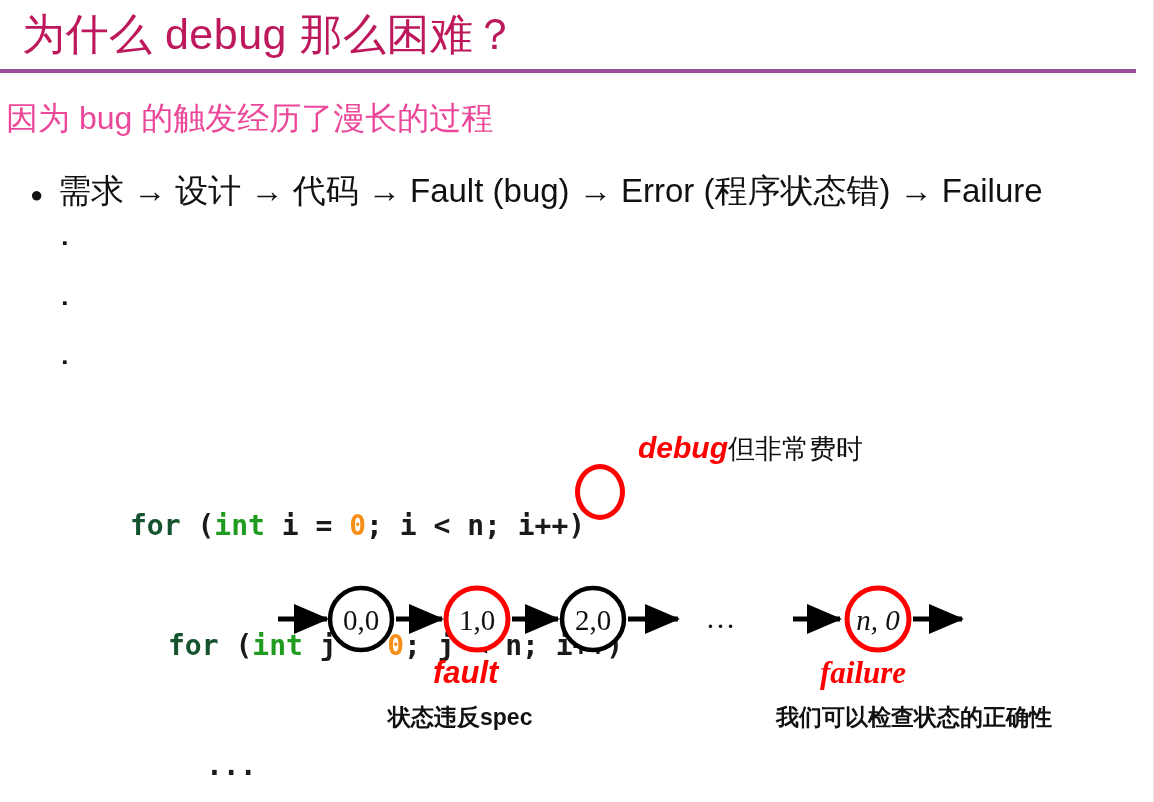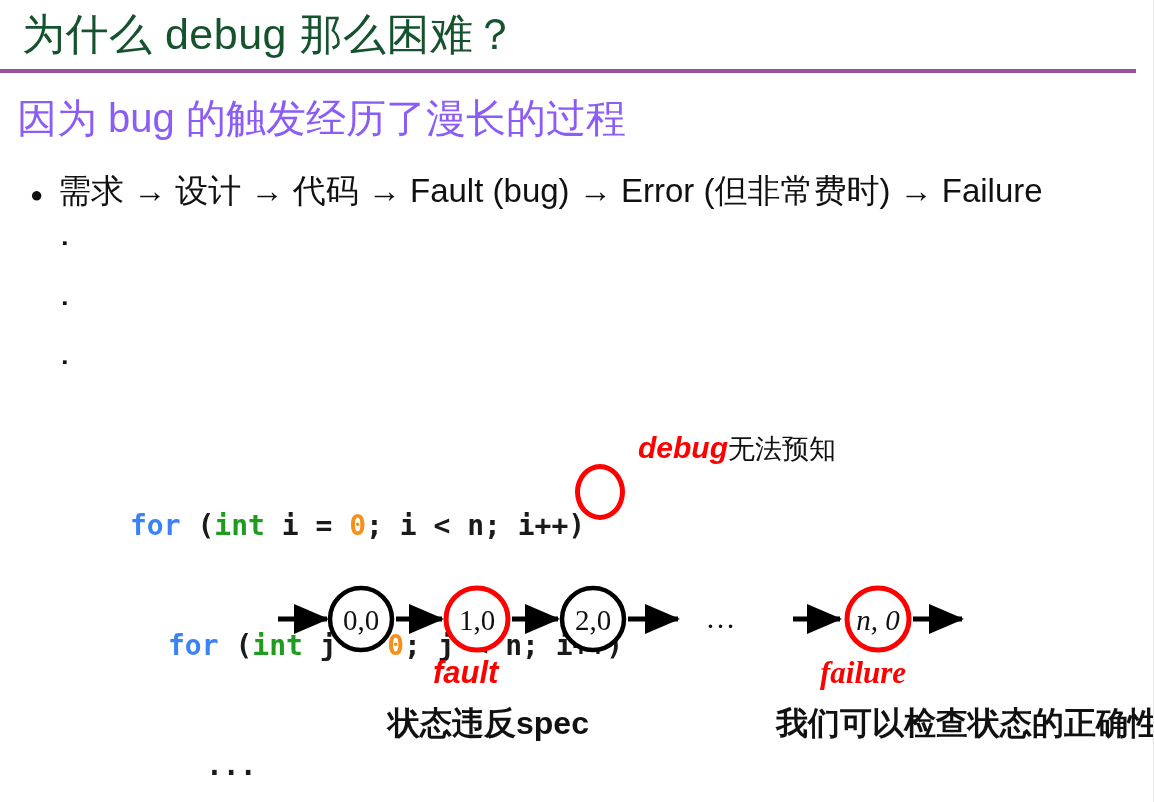--- a/index.html
+++ b/index.html
@@ -26,40 +26,40 @@
 
   
   .slide-title {
     position: absolute;
     left: 22px;
     top: 6px;
     font-size: 43px;
     font-weight: 400;
     line-height: 56px;
     letter-spacing: 0.5px;
-    color: #14532d;
+    color: #be185d;
     white-space: nowrap;
   }
   .title-rule {
     position: absolute;
     left: 0px;
     top: 69px;
     width: 1136px;
     height: 4px;
     background: #9c4f9c;
   }
 
   
   .subtitle {
     position: absolute;
-    left: 17px;
+    left: 6px;
     top: 96px;
-    font-size: 40px;
+    font-size: 32px;
     line-height: 44px;
-    color: #8b5cf6;
+    color: #ec4899;
     white-space: nowrap;
   }
 
   .bullet-l1 {
     position: absolute;
     left: 30px;
     top: 168px;
     font-size: 33px;
     line-height: 46px;
     color: #111111;
@@ -106,21 +106,21 @@
     font-size: 28px;
     font-weight: bold;
     line-height: 40px;
     white-space: pre;
     color: #1a1a1a;
   }
   .code .line { height: 40px; }
   .code .ind1 { padding-left: 0; }
   .code .ind2 { padding-left: 38px; }
   .code .ind3 { padding-left: 76px; }
-  .kw   { color: #3b82f6; }
+  .kw   { color: #14532d; }
   .type { color: #1f9c1f; }
   .num  { color: #f5901a; }
   .plain{ color: #1a1a1a; }
 
   .fault-label {
     position: absolute;
     left: 638px;
     top: 428px;
     font-size: 30px;
     line-height: 40px;
@@ -165,21 +165,21 @@
     position: absolute;
     font-family: "Liberation Sans", sans-serif;
     font-style: italic;
     font-weight: bold;
     font-size: 31px;
     color: #ff0000;
     white-space: nowrap;
   }
   .cap-cn {
     position: absolute;
-    font-size: 32px;
+    font-size: 23px;
     font-weight: bold;
     color: #111111;
     white-space: nowrap;
   }
   .cap-error-word  { left: 433px; top: 655px; }
   .cap-error-cn    { left: 388px; top: 702px; }
   .cap-failure-word{ left: 820px; top: 655px; font-family: Liberation Serif, serif; }
   .cap-failure-cn  { left: 776px; top: 702px; }
 </style>
 </head>
@@ -187,21 +187,21 @@
 
 <div class="slide">
 
   <div class="slide-title">为什么 debug 那么困难？</div>
   <div class="title-rule"></div>
 
   <div class="subtitle">因为 bug 的触发经历了漫长的过程</div>
 
   <div class="bullet-l1">
     <span class="marker">●</span>
-    <span>需求 → 设计 → 代码 → Fault (bug) → Error (但非常费时) → Failure</span>
+    <span>需求 → 设计 → 代码 → Fault (bug) → Error (程序状态错) → Failure</span>
   </div>
 
   <div class="bullet-l2 b2-a">
     <span class="marker">▪</span>
   </div>
 
   <div class="bullet-l2 b2-b">
     <span class="marker">▪</span>
   </div>
 
@@ -209,21 +209,21 @@
     <span class="marker">▪</span>
   </div>
 
   <div class="code">
     <div class="line ind1"><span class="kw">for</span><span class="plain"> (</span><span class="type">int</span><span class="plain"> i = </span><span class="num">0</span><span class="plain">; i &lt; n; i++)</span></div>
     <div class="line ind2"><span class="kw">for</span><span class="plain"> (</span><span class="type">int</span><span class="plain"> j = </span><span class="num">0</span><span class="plain">; j &lt; n; i++)</span></div>
     <div class="line ind3"><span class="plain">...</span></div>
   </div>
 
   <div class="fault-label">
-    <span class="word">debug</span><span class="cn">无法预知</span>
+    <span class="word">debug</span><span class="cn">但非常费时</span>
   </div>
 
   <div class="code-circle"></div>
 
   <div class="diagram">
     <svg width="1154" height="190" viewBox="0 0 1154 190" xmlns="http://www.w3.org/2000/svg">
       <defs>
         <marker id="ah" markerWidth="8" markerHeight="8" refX="6.6" refY="3" orient="auto">
           <path d="M0,0 L7,3 L0,6 z" fill="#000000"></path>
         </marker>

